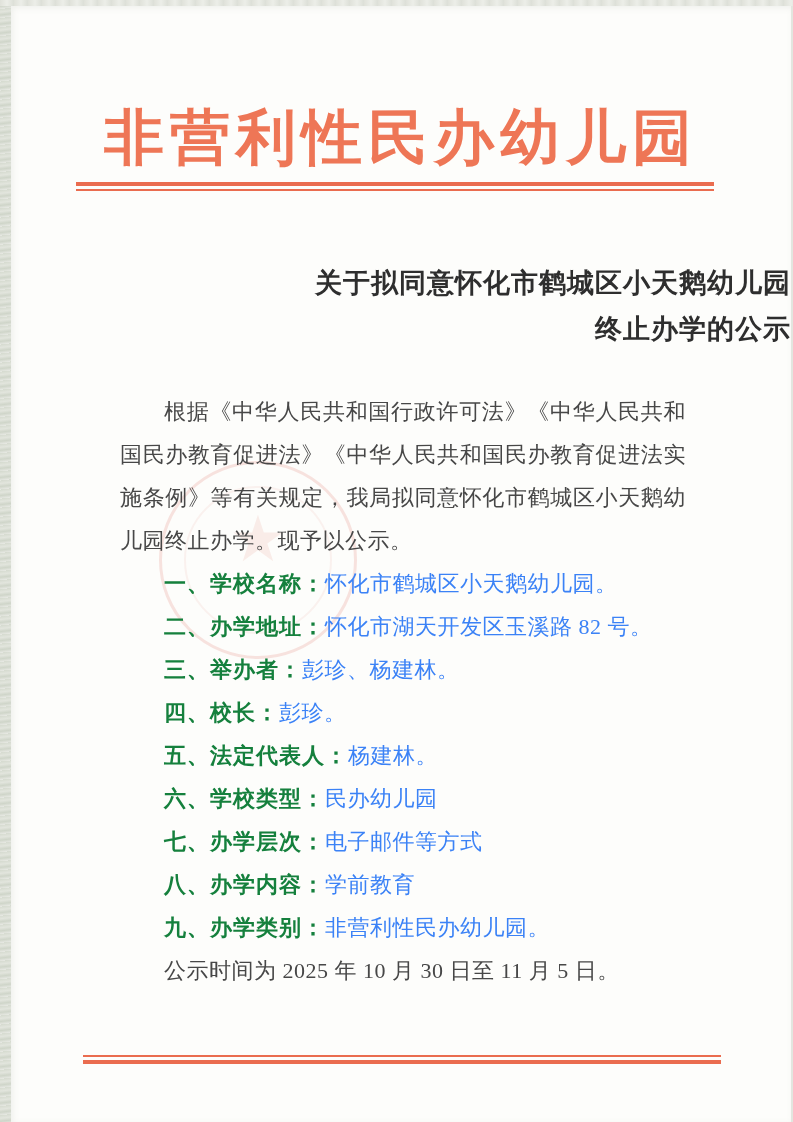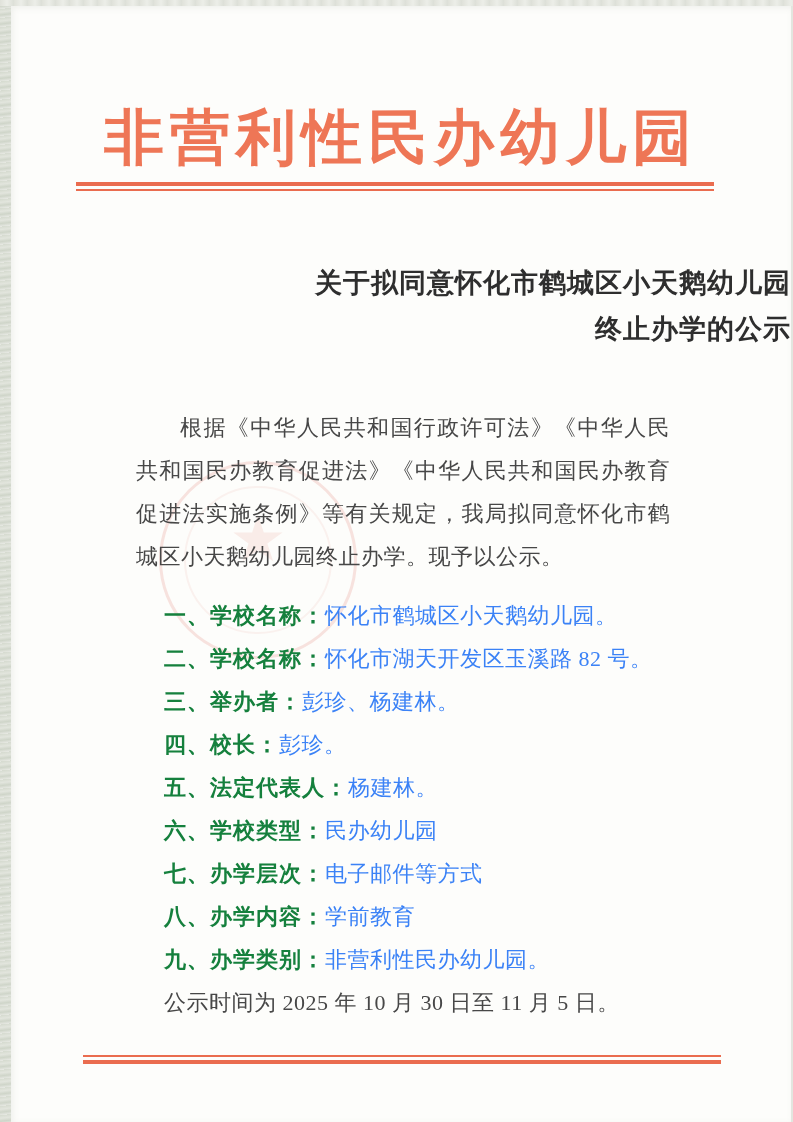--- a/index.html
+++ b/index.html
@@ -85,21 +85,21 @@
     position: absolute;
     top: 384px;
     left: 109px;
     width: 566px;
     font-size: 22px;
     line-height: 43px;
     color: #474747;
     letter-spacing: 0.5px;
   }
   .intro {
-    margin: 16px;
+    margin: 0;
     text-indent: 2em;
     text-align: justify;
   }
   .item, .plain-line {
     padding-left: 2em;
     white-space: nowrap;
   }
   .item-label {
     font-family: "Liberation Sans", "DejaVu Sans", sans-serif;
     font-weight: 700;
@@ -158,21 +158,21 @@
 
   <div class="seal"></div>
 
   <div class="content">
     <p class="intro">根据《中华人民共和国行政许可法》《中华人民共和国民办教育促进法》《中华人民共和国民办教育促进法实施条例》等有关规定，我局拟同意怀化市鹤城区小天鹅幼儿园终止办学。现予以公示。</p>
 
     <div class="item">
       <span class="item-label">一、学校名称：</span><span class="item-value">怀化市鹤城区小天鹅幼儿园。</span>
     </div>
     <div class="item">
-      <span class="item-label">二、学校名称：</span><span class="item-value">怀化市湖天开发区玉溪路 82 号。</span>
+      <span class="item-label">二、办学地址：</span><span class="item-value">怀化市湖天开发区玉溪路 82 号。</span>
     </div>
     <div class="item">
       <span class="item-label">三、举办者：</span><span class="item-value">彭珍、杨建林。</span>
     </div>
     <div class="item">
       <span class="item-label">四、校长：</span><span class="item-value">彭珍。</span>
     </div>
     <div class="item">
       <span class="item-label">五、法定代表人：</span><span class="item-value">杨建林。</span>
     </div>

